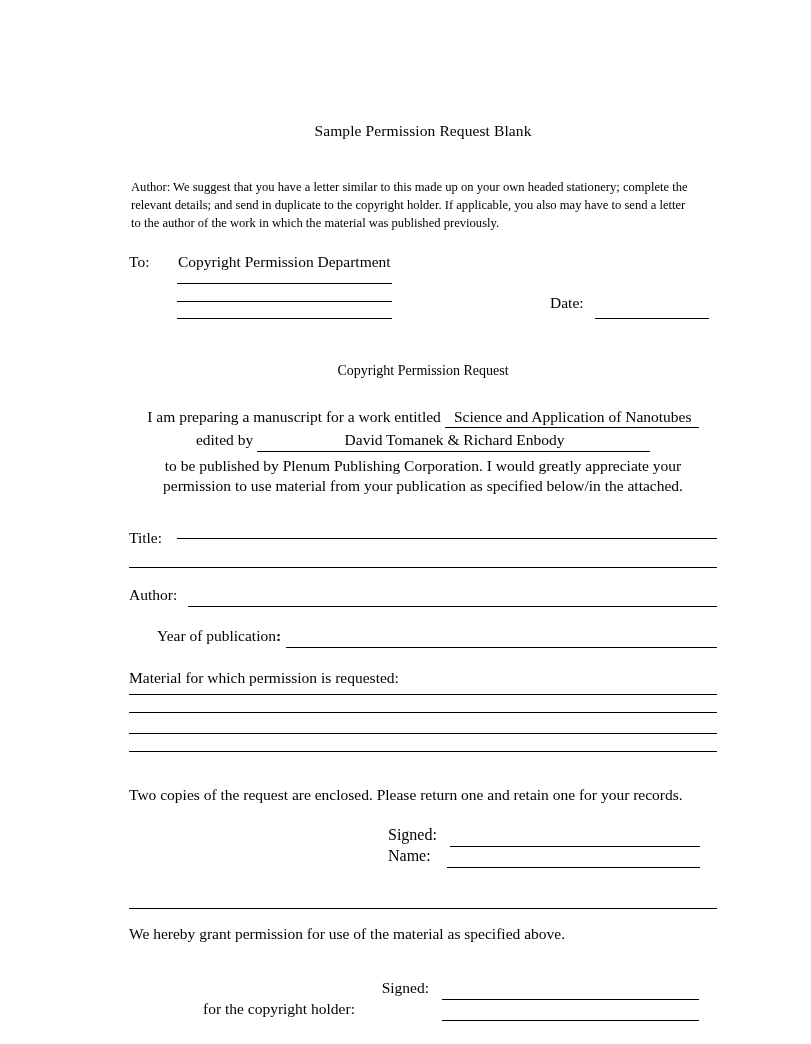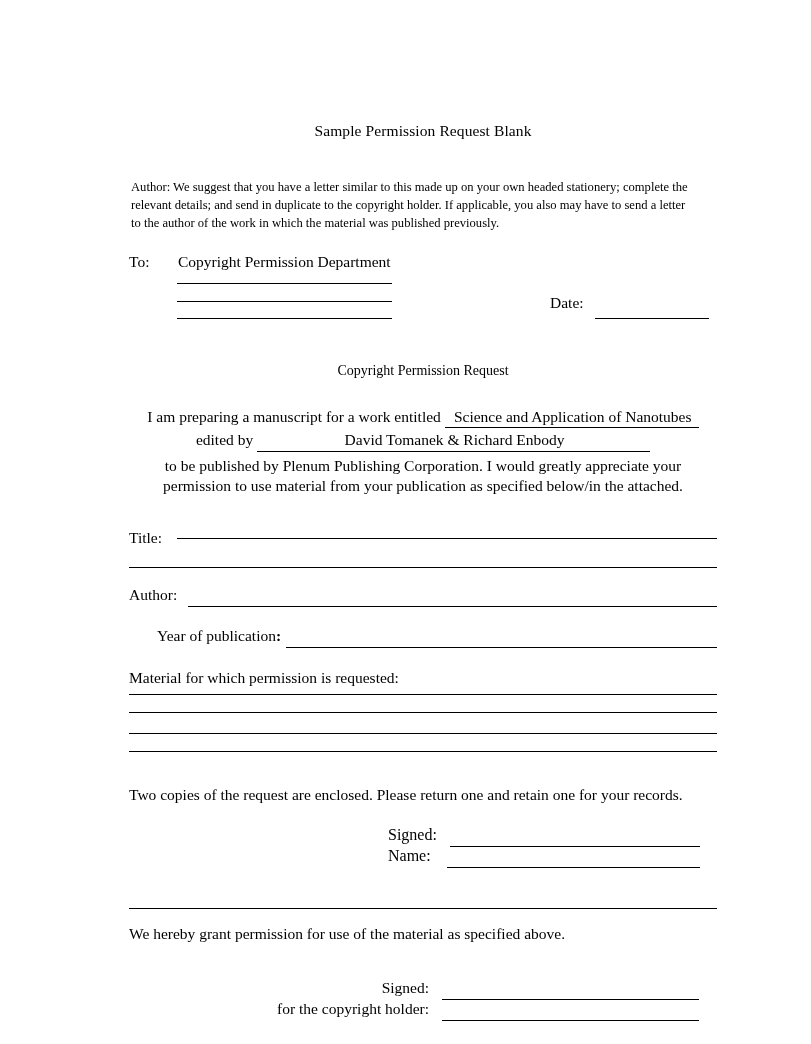--- a/index.html
+++ b/index.html
@@ -256,21 +256,21 @@
     top: 56px;
     width: 257px;
     border-top: 1.9px solid #000;
     height: 0;
   }
   .holder-label-2 {
     position: absolute;
     left: 0;
     top: 57px;
     width: 300px;
-    text-align: right;
+    text-align: center;
     font-size: 15.5px;
   }
   .holder-rule-2 {
     position: absolute;
     left: 313px;
     top: 77px;
     width: 257px;
     border-top: 1.9px solid #000;
     height: 0;
   }

